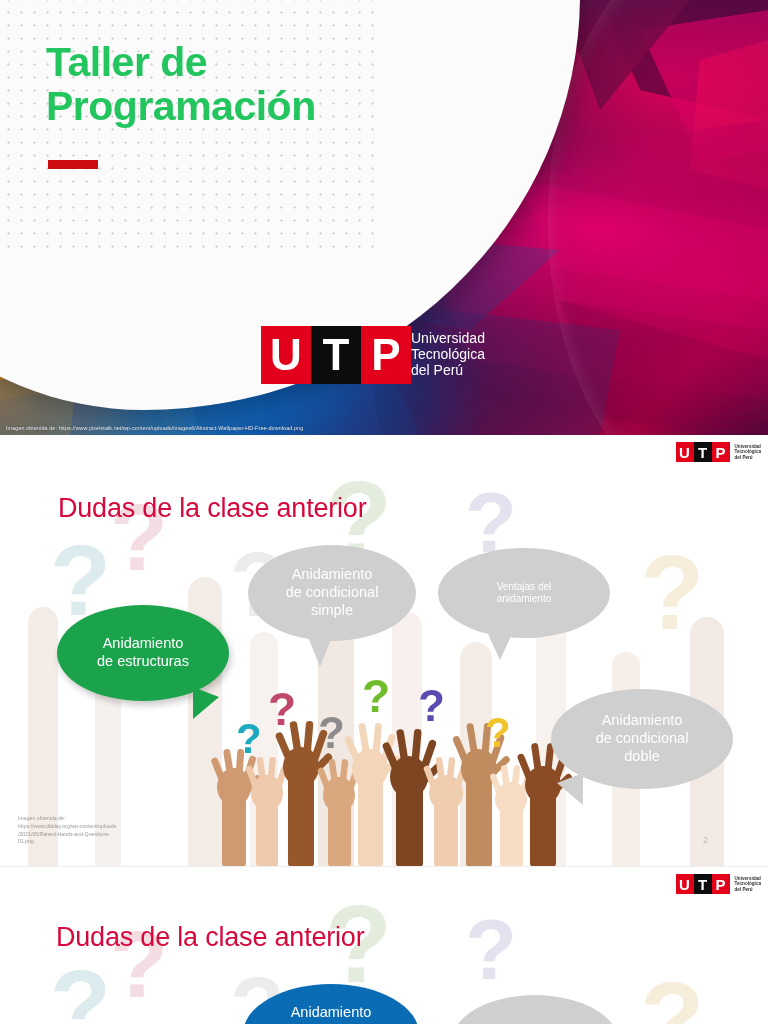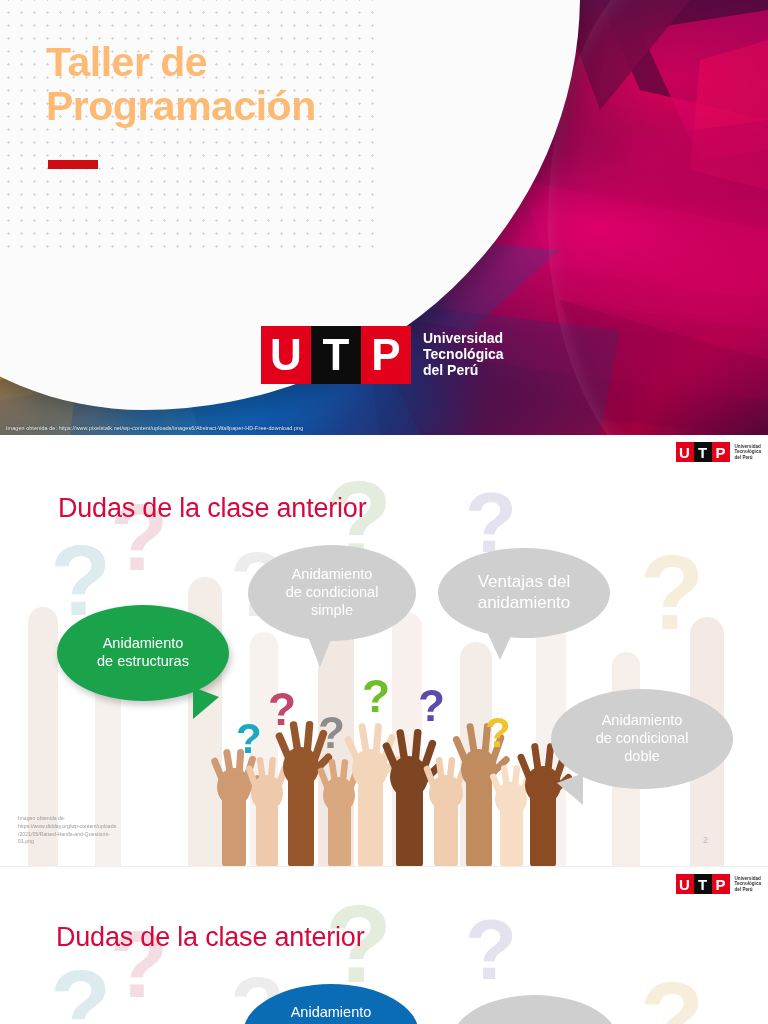--- a/index.html
+++ b/index.html
@@ -37,21 +37,21 @@
   }
   .s1-dots {
     position:absolute; left:0; top:0; width:560px; height:400px;
     background-image: radial-gradient(#d2d2d2 1px, transparent 1.2px);
     background-size: 13px 13px;
     opacity:.85;
   }
   .s1-title {
     position:absolute; left:46px; top:40px;
     font-size:41px; line-height:1.08; font-weight:bold;
-    color:#fdba74; letter-spacing:-.5px;
+    color:#22c55e; letter-spacing:-.5px;
     white-space: pre-line;
   }
   .s1-rule {
     position:absolute; left:48px; top:160px;
     width:50px; height:9px; background:#cc0c11;
   }
   .s1-logo { position:absolute; left:261px; top:326px; }
   .s1-caption {
     position:absolute; left:6px; bottom:4px;
     font-size:5.4px; color:#e9eef5; letter-spacing:.1px;
@@ -71,21 +71,21 @@
   .utp-box {
     display:flex; align-items:center; justify-content:center;
     color:#fff; font-weight:bold; font-family:"Liberation Sans", sans-serif;
   }
   .utp-u, .utp-p { background:#e2001a; }
   .utp-t { background:#0c0c0c; }
   .utp-sub { color:#fff; line-height:1.12; white-space:pre-line; }
 
   
   .utp-lg .utp-box { width:50px; height:58px; font-size:44px; }
-  .utp-lg .utp-sub { margin-left:12px; font-size:14px; font-weight:bold; }
+  .utp-lg .utp-sub { font-size:14px; font-weight:normal; }
 
   
   .utp-sm .utp-box { width:18px; height:20px; font-size:15px; }
   .utp-sm .utp-sub { margin-left:5px; font-size:4.6px; font-weight:bold; color:#333; }
 
   
   .slide-q { position:absolute; left:0; width:768px; background:#ffffff; overflow:hidden; }
   .slide2 { top:435px; height:432px; }
   .slide3 { top:867px; height:157px; }
 
@@ -331,21 +331,21 @@
     <div class="cq" style="left:418px;top:249px;font-size:44px;color:#5b4ab0;">?</div>
     <div class="cq" style="left:485px;top:277px;font-size:42px;color:#f2c42b;">?</div>
 
     <div class="bubble bubble-grey" style="left:248px;top:110px;width:168px;height:96px;font-size:14.5px;">
       <span class="btxt">Anidamiento
 de condicional
 simple</span>
       <span class="tail-down" style="left:60px;bottom:-26px;border-top:30px solid #cfcfcf;"></span>
     </div>
 
-    <div class="bubble bubble-grey" style="left:438px;top:113px;width:172px;height:90px;font-size:17px;">
+    <div class="bubble bubble-grey" style="left:438px;top:113px;width:172px;height:90px;font-size:10px;">
       <span class="btxt">Ventajas del
 anidamiento</span>
       <span class="tail-down" style="left:50px;bottom:-22px;border-top:26px solid #cfcfcf;"></span>
     </div>
 
     <div class="bubble bubble-green" style="left:57px;top:170px;width:172px;height:96px;font-size:14.5px;">
       <span class="btxt">Anidamiento
 de estructuras</span>
       <span class="tail-dr" style="right:10px;bottom:-18px;border-left:26px solid #1ba34c;"></span>
     </div>

